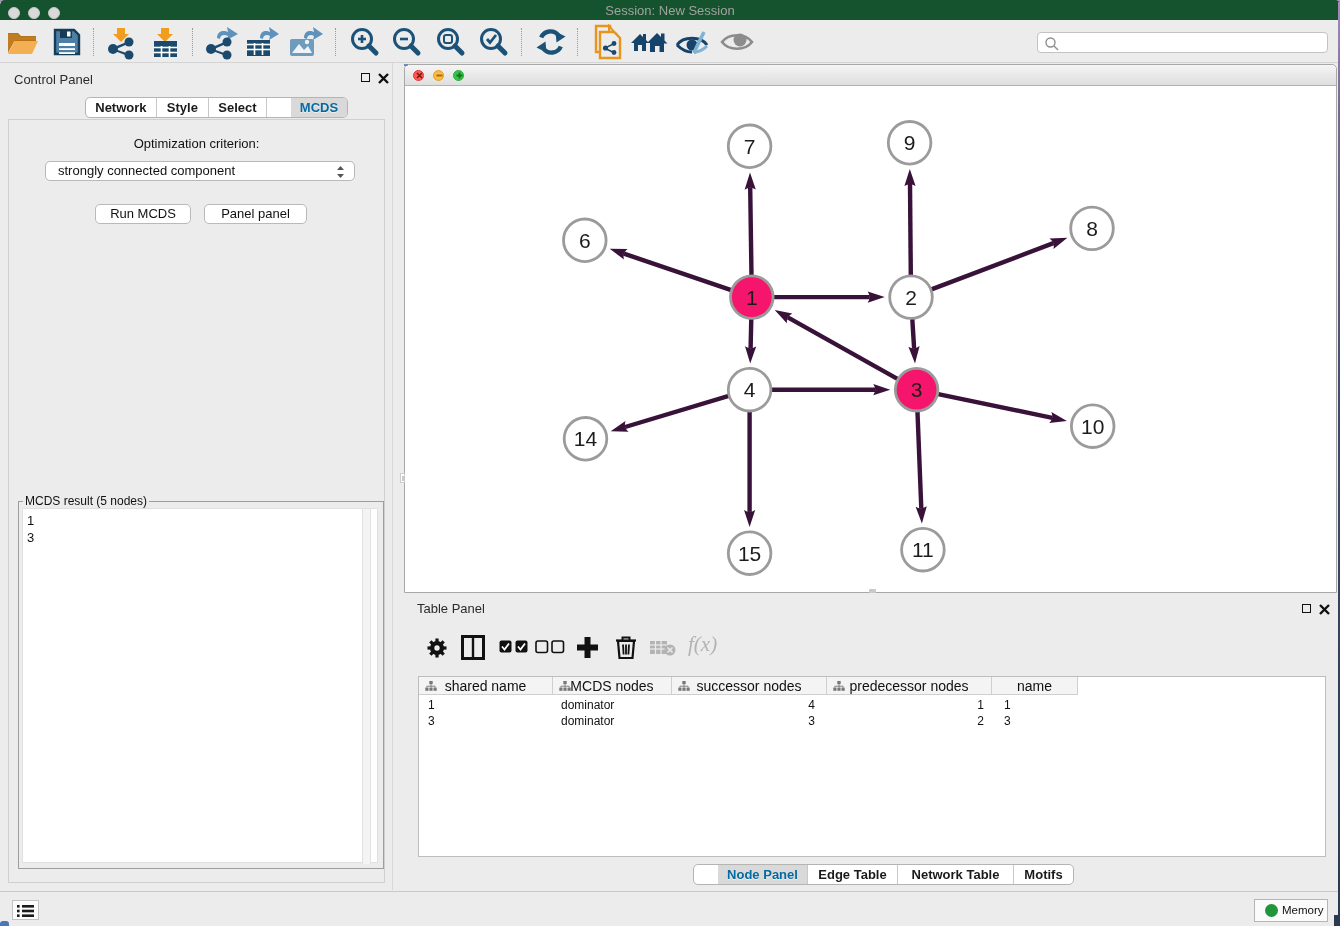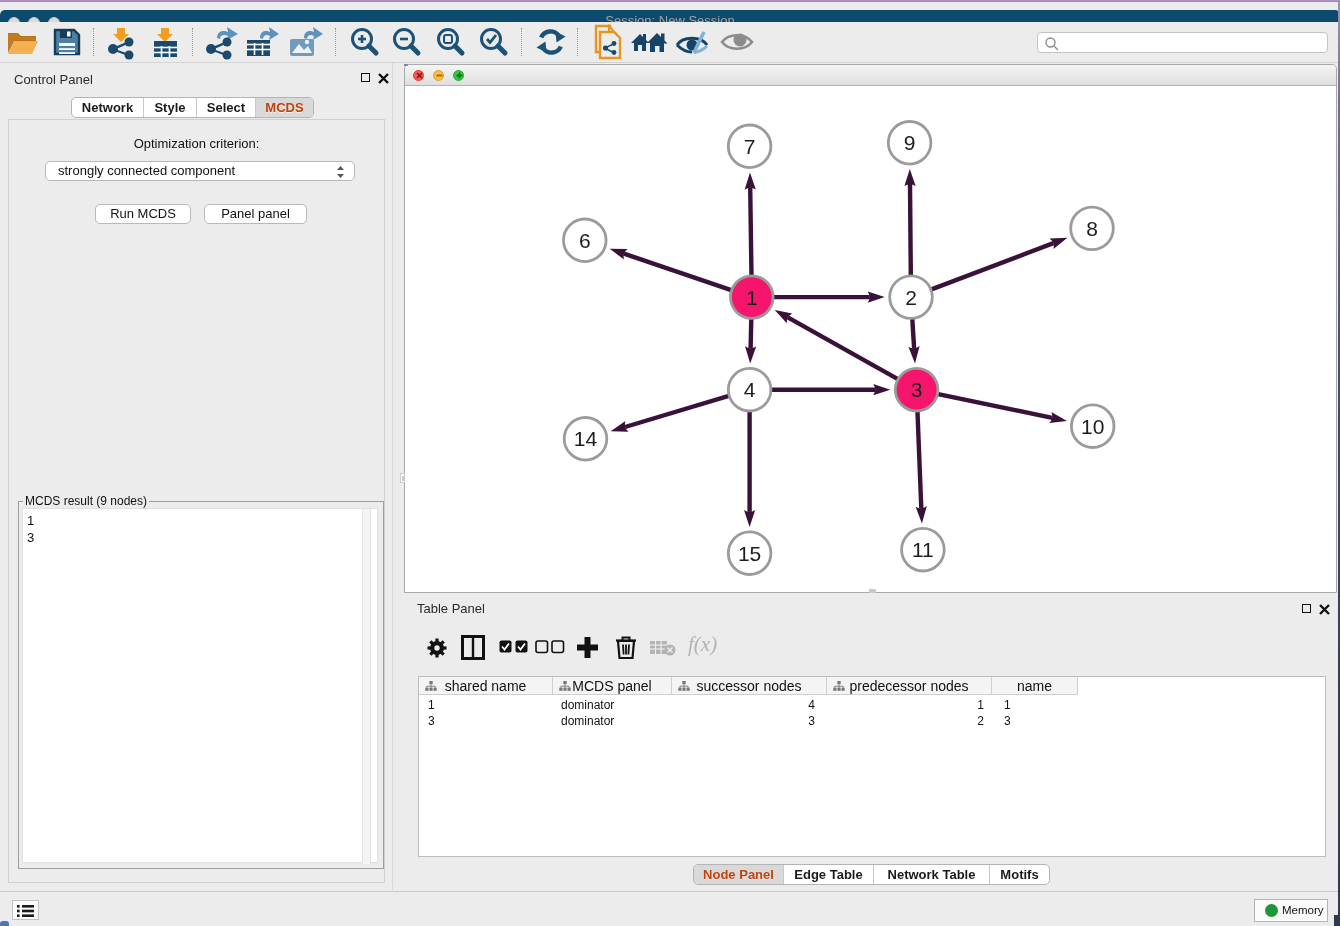--- a/index.html
+++ b/index.html
@@ -1,31 +1,31 @@
 <!DOCTYPE html>
 <html><head>
 <meta charset="utf-8">
 <style>
 * { margin:0; padding:0; box-sizing:border-box; }
 html,body { width:1340px; height:926px; overflow:hidden; }
 body { font-family:"Liberation Sans",sans-serif; background:#ececec; position:relative; }
 .abs { position:absolute; }
 #topstrip { left:0; top:0; width:1340px; height:2px; background:#b294c4; border-bottom:0.5px solid #a183b5; }
-#titlebar { left:0; top:10px; width:1340px; height:20px; background:#0c4a6e; border-radius:5px 5px 0 0; }
+#titlebar { left:0; top:0; width:1340px; height:20px; background:#14532d; border-radius:5px 5px 0 0; }
 .tl { position:absolute; top:7px; width:12px; height:12px; border-radius:50%; background:#dadada; border:1px solid #c6c6c6; }
 #title { position:absolute; top:3px; width:100%; text-align:center; font-size:13px; color:#a2a2a2; }
 #toolbar { left:0; top:22px; width:1340px; height:41px; background:#ececec; border-bottom:1px solid #d4d4d4; }
 .sep { position:absolute; top:6px; height:28px; width:0; border-left:1px dotted #9a9a9a; }
 .ticon { position:absolute; top:2px; }
 #searchbox { position:absolute; left:1037px; top:10px; width:291px; height:21px; background:#fff; border:1px solid #c3c3c3; border-radius:4px; }
 
 #cpanel { left:0; top:63px; width:393px; height:827px; background:#ececec; border-right:1px solid #d8d8d8; }
 #cpanel-title { position:absolute; left:14px; top:9px; font-size:13px; color:#2b2b2b; }
 .wicon { position:absolute; top:10px; font-size:12px; color:#111; }
-#cp-tabs { position:absolute; left:71px; top:34px; width:243px; height:21px; border:1px solid #b4b4b4; border-radius:5px; background:#fff; display:flex; overflow:hidden; }
+#cp-tabs { position:absolute; left:85px; top:34px; width:263px; height:21px; border:1px solid #b4b4b4; border-radius:5px; background:#fff; display:flex; overflow:hidden; }
 .cp-tab { font-size:13px; font-weight:bold; color:#1a1a1a; text-align:center; line-height:19px; border-right:1px solid #c9c9c9; }
 #cp-body { position:absolute; left:8px; top:56px; width:377px; height:764px; background:#ececec; border:1px solid #d0d0d0; }
 #optlabel { position:absolute; left:0; top:16px; width:100%; text-align:center; font-size:13px; color:#111; }
 #dropdown { position:absolute; left:36px; top:41px; width:310px; height:20px; background:#fff; border:1px solid #b9b9b9; border-radius:5px; font-size:13px; color:#111; line-height:18px; padding-left:12px; }
 .btn { position:absolute; top:84px; height:20px; background:#fff; border:1px solid #b9b9b9; border-radius:5px; font-size:13px; color:#111; text-align:center; line-height:18px; }
 #fieldset { position:absolute; left:9px; top:381px; width:366px; height:368px; border:1px solid #9d9d9d; }
 #fieldset-label { position:absolute; left:4px; top:-8px; background:#ececec; font-size:12px; color:#111; padding:0 2px; }
 #fs-white { position:absolute; left:3px; top:6px; width:356px; height:355px; background:#fff; border:1px solid #e0e0e0; }
 #fs-scroll { position:absolute; right:6px; top:0px; width:9px; height:355px; background:#f4f4f4; border-left:1px solid #e2e2e2; border-right:1px solid #e2e2e2; }
 
@@ -39,21 +39,21 @@
 #netname { position:absolute; top:4px; width:100%; text-align:center; font-size:12px; color:#1a1a1a; }
 
 #tpanel { left:394px; top:593px; width:946px; height:298px; background:#ececec; }
 #tp-title { position:absolute; left:23px; top:8px; font-size:13px; color:#2b2b2b; }
 #tp-toolbar { position:absolute; left:23px; top:36px; height:36px; }
 #tp-table { position:absolute; left:24px; top:83px; width:908px; height:181px; background:#fff; border:1px solid #bdbdbd; }
 .th { position:absolute; top:0; height:18px; background:#f4f4f4; border-right:1px solid #cfcfcf; border-bottom:1px solid #cfcfcf; font-size:14px; color:#111; text-align:center; line-height:18px; }
 .td { position:absolute; font-size:12px; color:#111; height:16px; line-height:16px; }
 #tp-tabs { position:absolute; left:299px; top:271px; height:21px; border:1px solid #b4b4b4; border-radius:5px; background:#fff; display:flex; overflow:hidden; }
 .tp-tab { font-size:13px; font-weight:bold; color:#1a1a1a; text-align:center; line-height:19px; border-right:1px solid #c9c9c9; }
-.disabled-tab { background:#d9d9d9; color:#c2410c; text-shadow:0 1px 0 #efefef; }
+.disabled-tab { background:#d9d9d9; color:#0369a1; text-shadow:0 1px 0 #efefef;margin-left:24px; }
 </style>
 </head>
 <body>
 <div class="abs" id="topstrip"></div>
 <div class="abs" id="titlebar">
   <div class="tl" style="left:8px;"></div>
   <div class="tl" style="left:28px;"></div>
   <div class="tl" style="left:48px;"></div>
   <div id="title">Session: New Session</div>
 </div>
@@ -208,21 +208,21 @@
   <div id="cp-body">
     <div id="optlabel">Optimization criterion:</div>
     <div id="dropdown">strongly connected component
       <svg width="9" height="14" style="position:absolute; right:9px; top:3px;" viewBox="0 0 9 14">
         <path d="M1 5 L4.5 1 L8 5 Z M1 9 L4.5 13 L8 9 Z" fill="#555"></path>
       </svg>
     </div>
     <div class="btn" style="left:86px; width:96px;">Run MCDS</div>
     <div class="btn" style="left:195px; width:103px;">Panel panel</div>
     <div id="fieldset">
-      <div id="fieldset-label">MCDS result (9 nodes)</div>
+      <div id="fieldset-label">MCDS result (5 nodes)</div>
       <div id="fs-white">
         <div style="position:absolute; left:4px; top:4px; font-size:13px; color:#111; line-height:16.5px;">1<br>3</div>
         <div id="fs-scroll"></div>
       </div>
     </div>
   </div>
 </div>
 <div class="abs" style="left:1338px;top:2px;width:2px;height:924px;z-index:99;background:linear-gradient(180deg,#a58cbe 0%,#77688f 12%,#41496a 45%,#323f5b 75%,#2c3a50 100%);"></div>
 <div class="abs" id="statusbar">
   <div id="listbtn">
@@ -378,21 +378,21 @@
           <line x1="5.5" y1="1" x2="5.5" y2="14"></line>
           <line x1="11" y1="1" x2="11" y2="14"></line>
         </g>
       <circle cx="20" cy="10" r="5.5" fill="#b3b3b3"></circle>
       <path d="M17.5 7.5 L22.5 12.5 M22.5 7.5 L17.5 12.5" stroke="#ececec" stroke-width="1.5"></path>
     </svg>
     <div style="position:absolute;left:271px;top:3px;font-family:'Liberation Serif',serif;font-style:italic;font-size:21px;color:#b3b3b3;">f(x)</div>
   </div>
   <div id="tp-table">
     <div class="th" style="left:0; width:134px;">shared name</div>
-    <div class="th" style="left:134px; width:119px;">MCDS panel</div>
+    <div class="th" style="left:134px; width:119px;">MCDS nodes</div>
     <div class="th" style="left:253px; width:155px;">successor nodes</div>
     <div class="th" style="left:408px; width:165px;">predecessor nodes</div>
     <div class="th" style="left:573px; width:86px;">name</div>
     <svg class="hico" style="position:absolute;left:6px;top:4px" width="12" height="10" viewBox="0 0 11.6 10">
         <g fill="#787878">
           <rect x="4.1" y="0" width="3.4" height="3.1"></rect>
           <rect x="0.1" y="6.6" width="3.2" height="3.2"></rect>
           <rect x="4.2" y="6.6" width="3.2" height="3.2"></rect>
           <rect x="8.3" y="6.6" width="3.2" height="3.2"></rect>
         </g>

